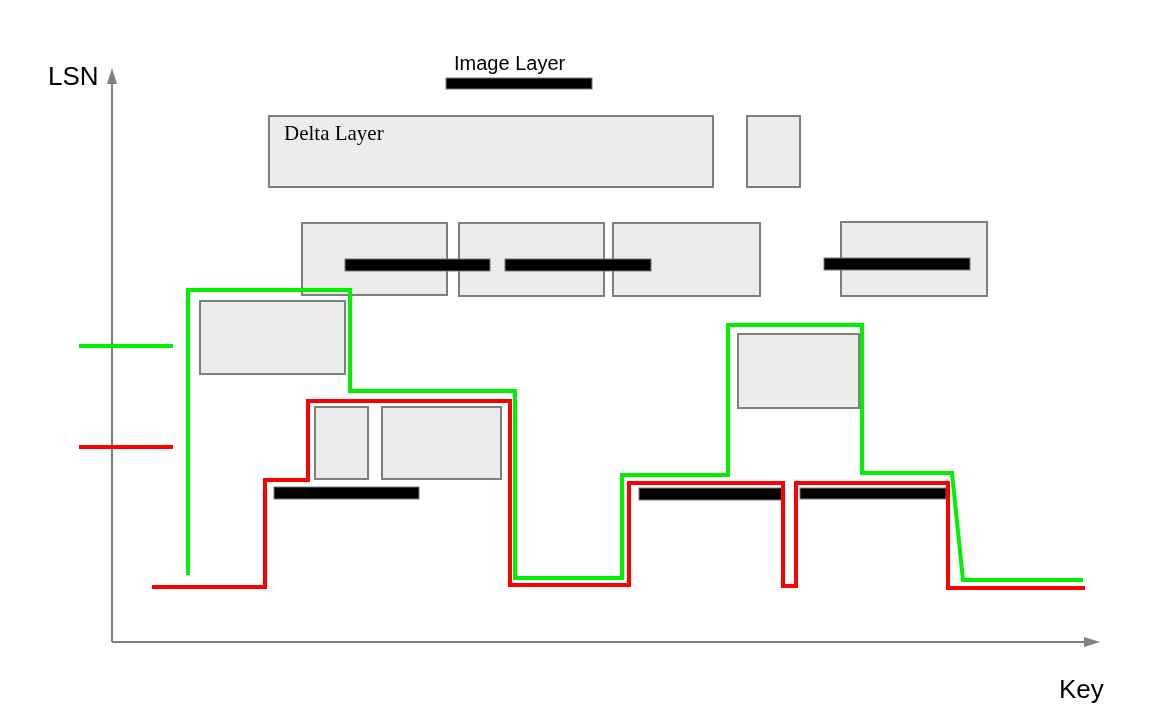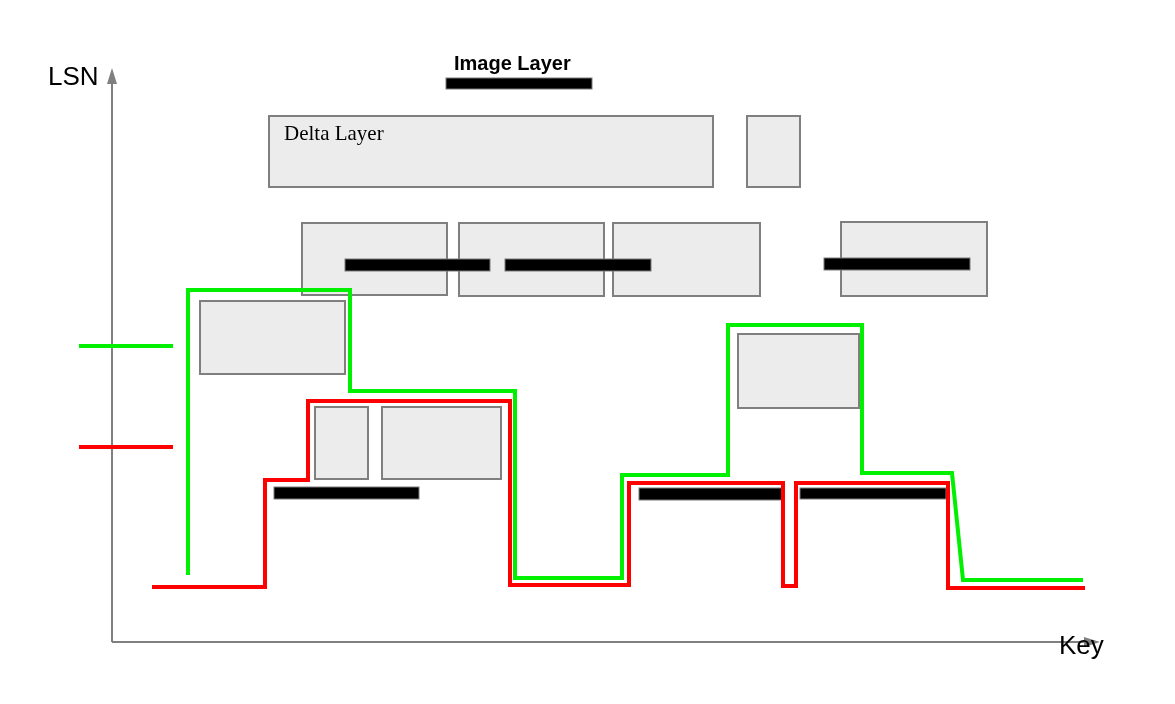--- a/index.html
+++ b/index.html
@@ -25,22 +25,22 @@
   .diagram-label {
     position: absolute;
     color: #000000;
     white-space: nowrap;
     line-height: 1.1;
   }
   .axis-label {
     font-size: 26px;
   }
   #lsn-label { left: 48px; top: 62px; }
-  #key-label { left: 1059px; top: 631px; }
-  #image-layer-label { left: 454px; top: 52px; font-size: 20px; font-weight: bold; }
+  #key-label { left: 1059px; top: 675px; }
+  #image-layer-label { left: 454px; top: 52px; font-size: 20px; }
   #delta-layer-label { left: 284px; top: 122px; font-size: 21px; font-family: Liberation Serif, serif; }
 </style>
 </head>
 <body>
 
 <div id="stage">
   <svg id="diagram-svg" viewBox="0 0 1175 704" xmlns="http://www.w3.org/2000/svg">
       <line x1="112" y1="78" x2="112" y2="642" stroke="#808080" stroke-width="2"></line>
       <polygon points="112,68 107,84 117,84" fill="#808080"></polygon>
       <line x1="112" y1="642" x2="1090" y2="642" stroke="#808080" stroke-width="2"></line>

